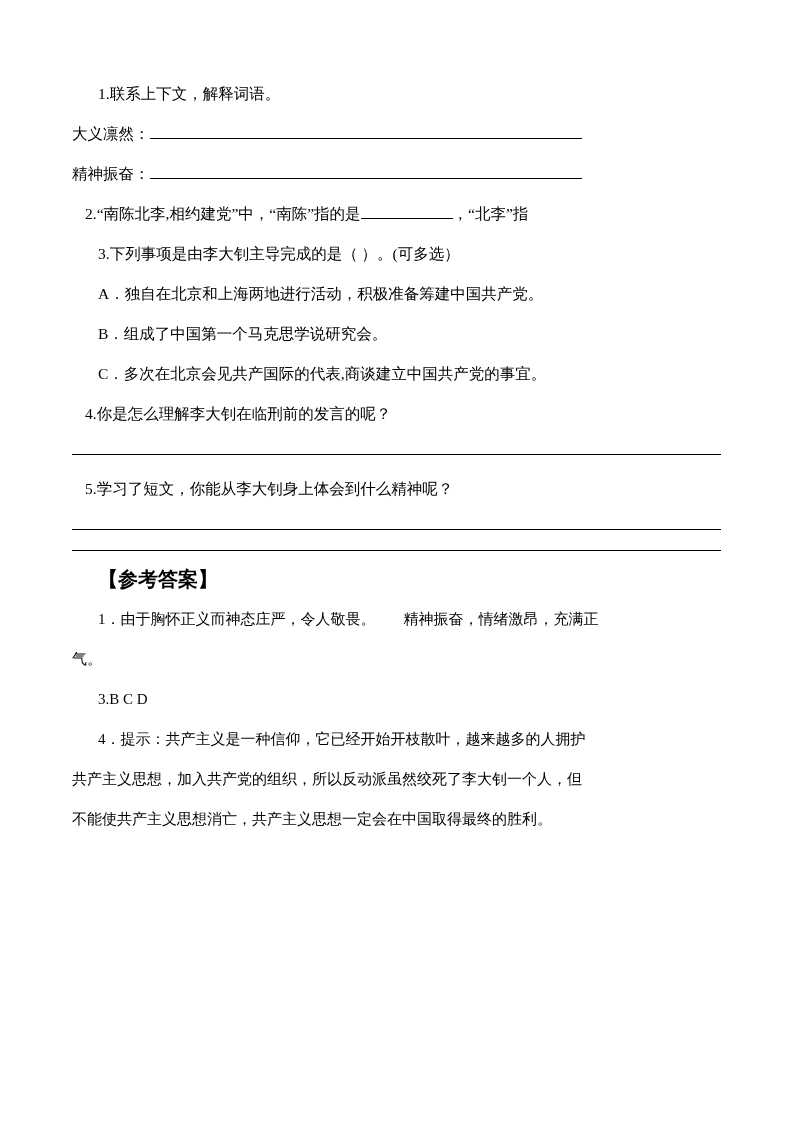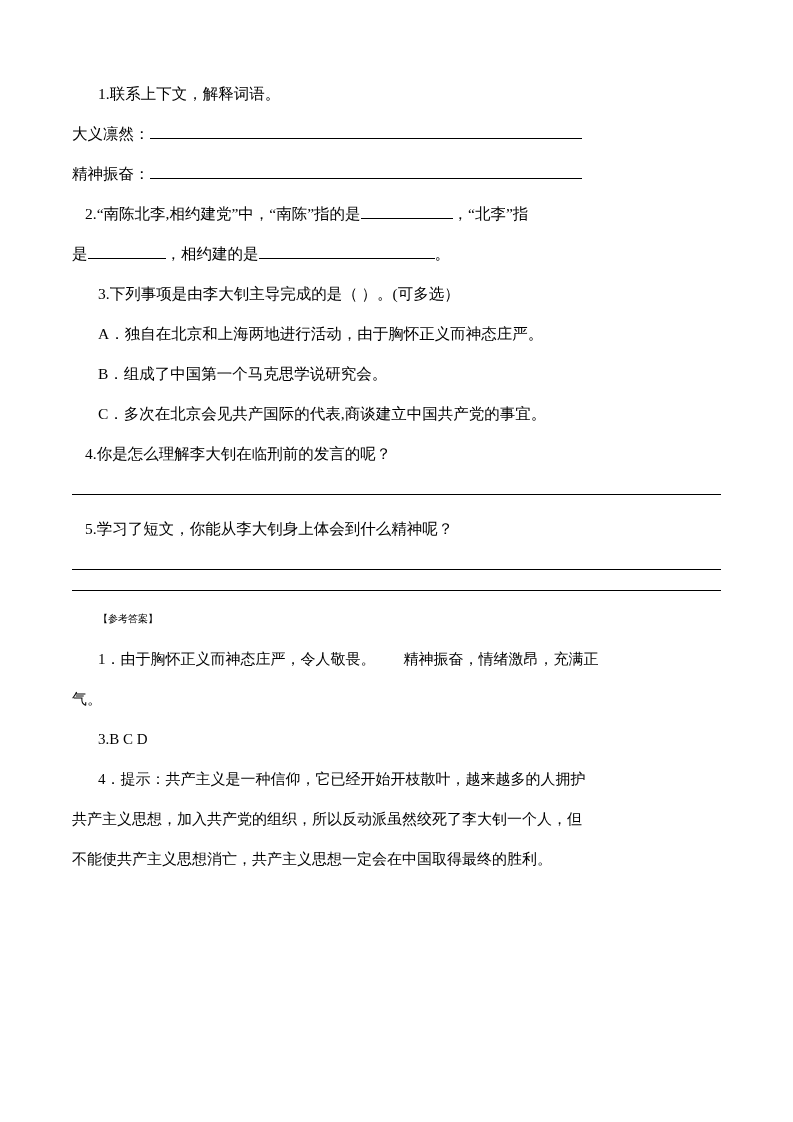--- a/index.html
+++ b/index.html
@@ -47,24 +47,24 @@
     margin: 0;
     height: 0;
   }
   .rule-wide {
     width: 100%;
   }
   .spacer-14 { height: 14px; }
   .spacer-20 { height: 20px; }
   .spacer-8 { height: 8px; }
   .answers-title {
-    font-size: 10px;
+    font-size: 20px;
     line-height: 40px;
     padding-left: 26px;
-    font-weight: normal;
+    font-weight: bold;
   }
   .para {
     font-size: 15px;
     line-height: 40px;
     text-align: justify;
   }
   .para-indent {
     text-indent: 26px;
   }
   .gap-lg { display: inline-block; width: 28px; }
@@ -83,27 +83,24 @@
   </div>
 
   <div class="line">
     <span>精神振奋：</span><span class="blank b-long"></span>
   </div>
 
   <div class="line indent-sm">
     <span>2.“南陈北李,相约建党”中，“南陈”指的是</span><span class="blank b-nanchen"></span><span>，“北李”指</span>
   </div>
 
-  <div class="line">
-    <span>是</span><span class="blank b-beili"></span><span>，相约建的是</span><span class="blank b-jiandang"></span><span>。</span>
-  </div>
 
   <div class="line indent">3.下列事项是由李大钊主导完成的是（     ）。(可多选）</div>
 
-  <div class="line indent">A．独自在北京和上海两地进行活动，由于胸怀正义而神态庄严。</div>
+  <div class="line indent">A．独自在北京和上海两地进行活动，积极准备筹建中国共产党。</div>
   <div class="line indent">B．组成了中国第一个马克思学说研究会。</div>
   <div class="line indent">C．多次在北京会见共产国际的代表,商谈建立中国共产党的事宜。</div>
 
   <div class="line indent-sm">4.你是怎么理解李大钊在临刑前的发言的呢？</div>
 
   <div class="spacer-20"></div>
   <hr class="rule rule-wide">
   <div class="spacer-14"></div>
 
   <div class="line indent-sm">5.学习了短文，你能从李大钊身上体会到什么精神呢？</div>

